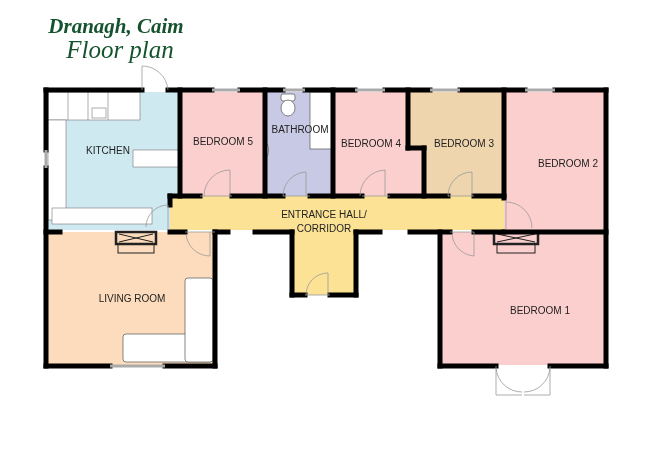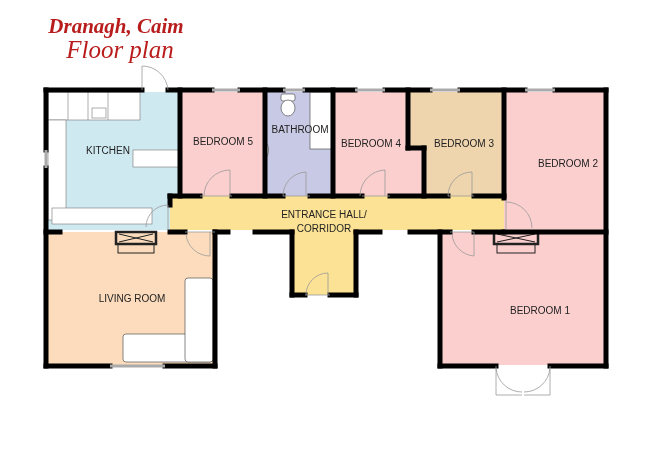--- a/index.html
+++ b/index.html
@@ -1,17 +1,17 @@
 <!DOCTYPE html>
 <html><head>
 <meta charset="utf-8">
 <style>
   html,body{margin:0;padding:0;background:#ffffff;}
   body{width:668px;height:472px;position:relative;overflow:hidden;font-family:"Liberation Sans",sans-serif;}
-  .title{position:absolute;left:0;width:220px;text-align:center;font-family:"Liberation Serif",serif;font-style:italic;color:#b91c1c;}
+  .title{position:absolute;left:0;width:220px;text-align:center;font-family:"Liberation Serif",serif;font-style:italic;color:#14532d;}
   .t1{top:14px;font-size:21px;font-weight:bold;left:6px;}
   .t2{top:36px;font-size:25px;left:10px;}
   svg{position:absolute;left:0;top:0;}
   .lbl{font-family:"Liberation Sans",sans-serif;font-size:10px;fill:#222;text-anchor:middle;}
 </style>
 </head>
 <body>
 
 <div class="title t1">Dranagh, Caim</div>
 <div class="title t2">Floor plan</div>

